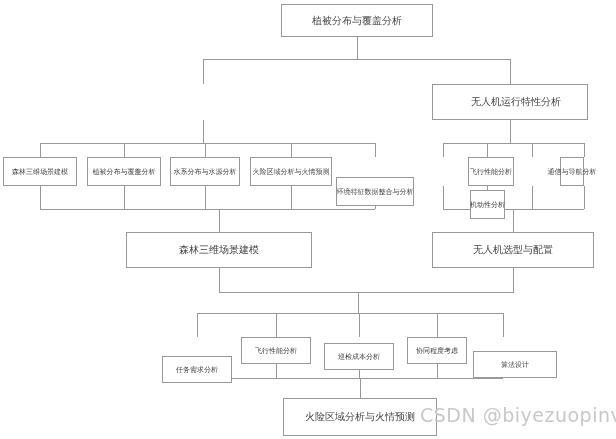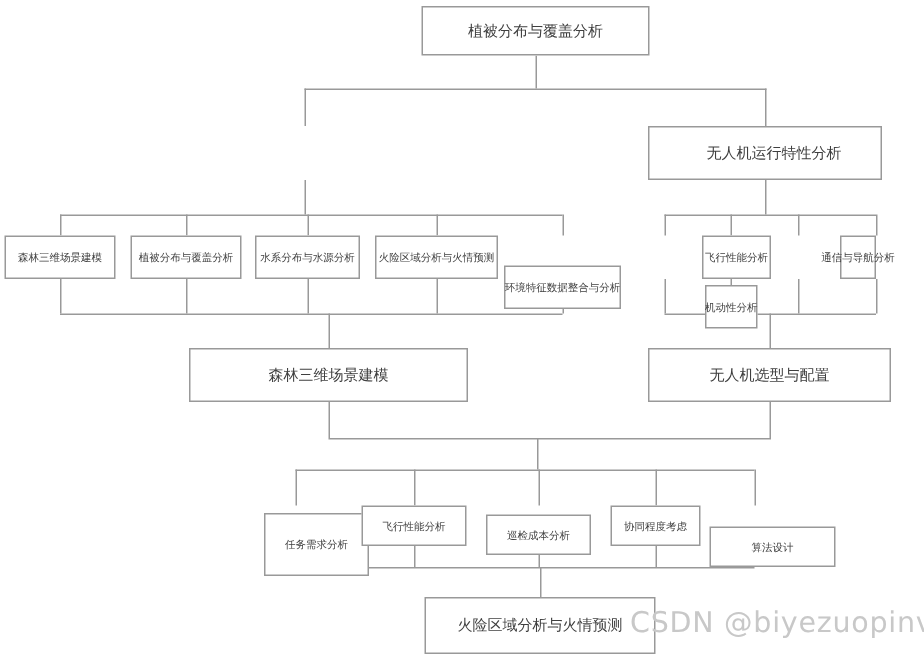--- a/index.html
+++ b/index.html
@@ -46,21 +46,21 @@
   #n-c2    { left:87px;  top:157px; width:74px;  height:29px; }
   #n-c3    { left:170px; top:157px; width:70px;  height:29px; }
   #n-c4    { left:250px; top:157px; width:82px;  height:29px; }
   #n-c5    { left:336px; top:157px; width:78px;  height:29px;margin-top:20px; }
   #n-r1    { left:420px; top:157px; width:46px;  height:29px;margin-left:48px; }
   #n-r2    { left:470px; top:157px; width:35px;  height:29px;margin-top:33px; }
   #n-r3    { left:506px; top:157px; width:52px;  height:29px; }
   #n-r4    { left:560px; top:157px; width:24px;  height:29px; }
   #n-l4l   { left:126px; top:232px; width:186px; height:36px; }
   #n-l4r   { left:432px; top:232px; width:162px; height:36px;font-family:Liberation Mono, monospace; }
-  #n-p1    { left:162px; top:342px; width:70px;  height:42px;margin-left:14px; }
+  #n-p1    { left:162px; top:356px; width:70px;  height:27px; }
   #n-p2    { left:241px; top:337px; width:70px;  height:27px; }
   #n-p3    { left:324px; top:343px; width:70px;  height:27px; }
   #n-p4    { left:407px; top:337px; width:60px;  height:27px; }
   #n-p5    { left:473px; top:351px; width:84px;  height:27px; }
   #n-final { left:283px; top:398px; width:154px; height:38px; }
 </style>
 </head>
 <body>
 
 <div id="canvas">

